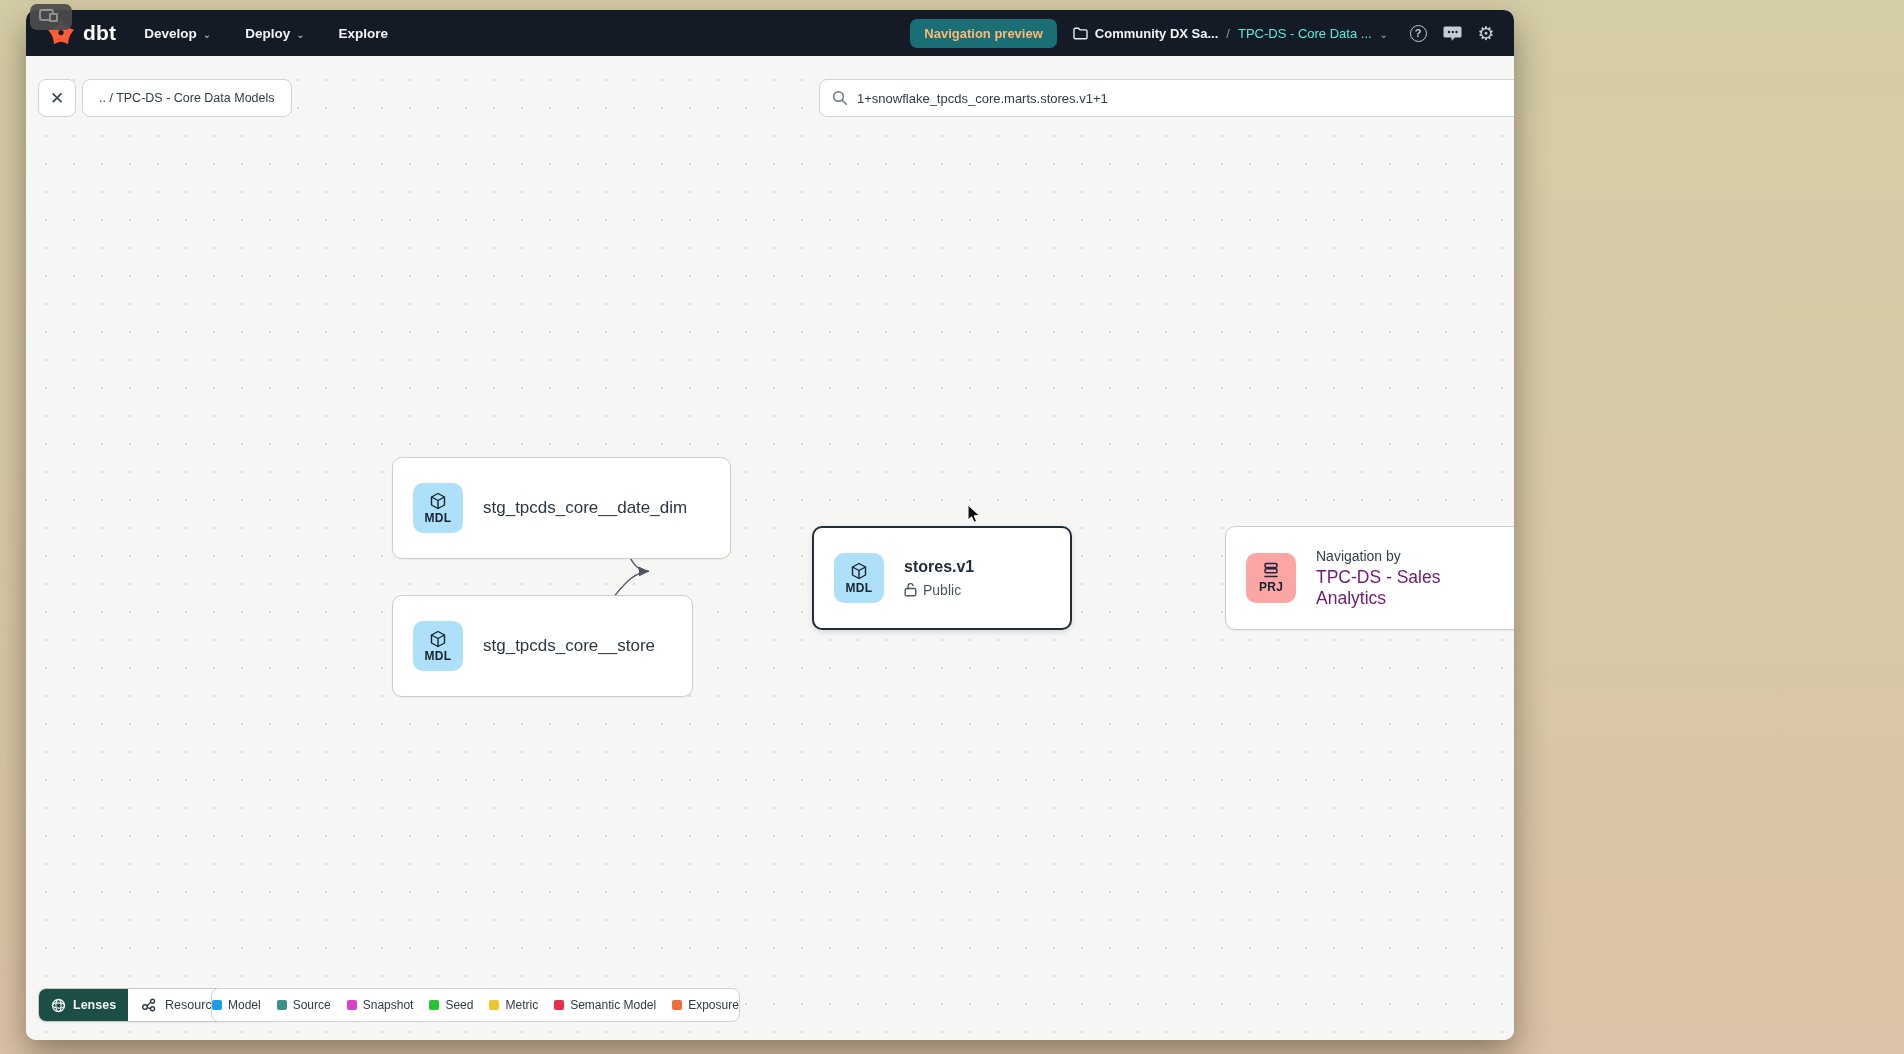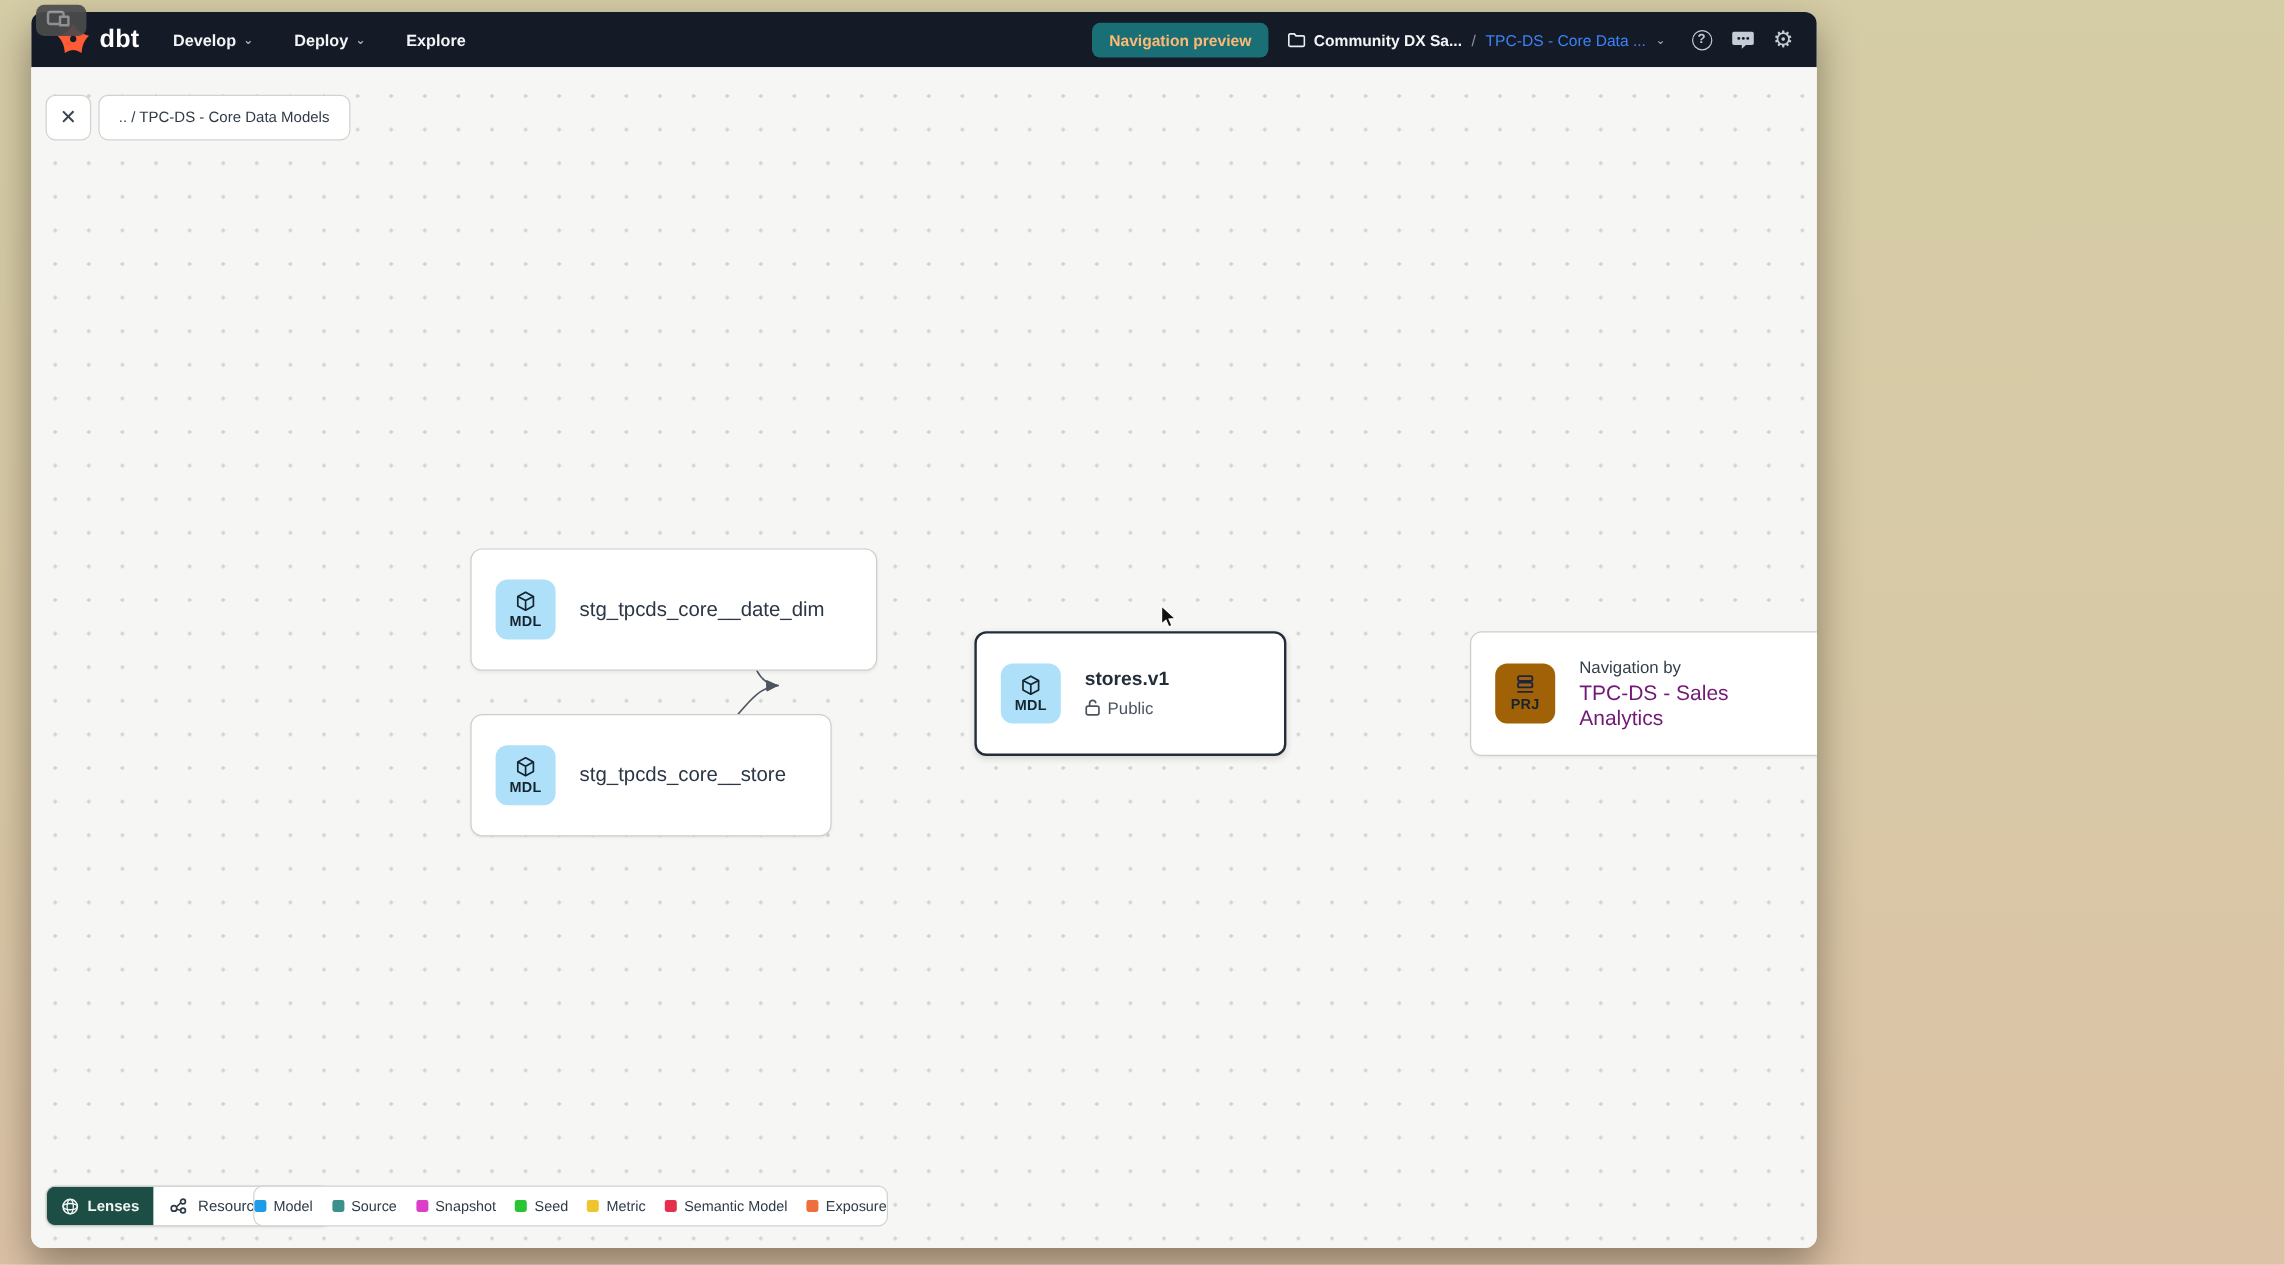--- a/index.html
+++ b/index.html
@@ -41,21 +41,21 @@
   .menu-item { display: flex; align-items: center; gap: 6px; font-size: 13.5px; font-weight: bold; color: #f2f4f7; cursor: pointer; }
   .chev { font-size: 10px; color: #aab2bd; transform: translateY(1px); }
   .nav-right { margin-left: auto; display: flex; align-items: center; gap: 16px; }
   .preview-badge {
     background: #1a6e76; color: #fdba74; font-size: 13px; font-weight: bold;
     padding: 7px 14px; border-radius: 7px; cursor: pointer;
   }
   .breadcrumb { display: flex; align-items: center; gap: 8px; font-size: 13px; }
   .crumb-project { font-weight: bold; color: #f2f4f7; display: flex; align-items: center; gap: 7px; cursor: pointer; }
   .crumb-sep { color: #8b93a0; }
-  .crumb-current { color: #3b82f6; cursor: pointer; }
+  .crumb-current { color: #5eead4; cursor: pointer; }
   .nav-icons { display: flex; align-items: center; gap: 14px; margin-left: 4px; }
   .nav-icon { width: 20px; height: 20px; display: flex; align-items: center; justify-content: center; color: #c6ccd5; cursor: pointer; }
   .help-circle { width: 17px; height: 17px; border: 1.7px solid #c6ccd5; border-radius: 50%; font-size: 11px; font-weight: bold; display: flex; align-items: center; justify-content: center; }
   .gear-glyph { font-size: 19px; line-height: 1; }
 
   
   .canvas {
     position: relative; flex: 1;
     background-color: #f6f6f4;
     background-image: radial-gradient(#d7d6d1 1.3px, transparent 1.4px);
@@ -93,21 +93,21 @@
     display: flex; align-items: center; gap: 20px; padding: 0 20px;
     box-shadow: 0 1px 2px rgba(0,0,0,.05); cursor: pointer;
   }
   .node.selected { border: 2px solid #222d38; box-shadow: 0 2px 6px rgba(0,0,0,.12); }
   .res-badge {
     width: 50px; height: 50px; border-radius: 10px; display: flex; flex-direction: column;
     align-items: center; justify-content: center; gap: 1px; flex: 0 0 auto;
   }
   .res-badge .badge-label { font-size: 12px; font-weight: bold; color: #16242f; letter-spacing: .3px; }
   .badge-mdl { background: #aee0f9; }
-  .badge-prj { background: #a16207; }
+  .badge-prj { background: #fca5a5; }
   .node-label { font-size: 17px; color: #2b3745; font-weight: 500; white-space: nowrap; }
   .node-title { font-size: 16px; color: #222d38; font-weight: bold; text-align: center; }
   .node-sub { display: flex; align-items: flex-start; gap: 6px; margin-top: 6px; color: #4a5560; font-size: 14px; }
   .node-kicker { font-size: 14px; color: #333f4b; }
   .node-big { font-size: 17.5px; color: #701a75; margin-top: 3px; }
   .node-col { display: flex; flex-direction: column; justify-content: center; }
 
   #node-date-dim { left: 366px; top: 401px; width: 339px; height: 102px; }
   #node-store    { left: 366px; top: 539px; width: 301px; height: 102px; }
   #node-stores-v1{ left: 786px; top: 470px; width: 260px; height: 104px; }
@@ -206,20 +206,28 @@
     </div>
   </div>
 
   <div class="canvas">
 
     <div class="btn-square close-btn">
       <span>✕</span>
     </div>
     <div class="context-chip">.. / TPC-DS - Core Data Models</div>
 
+    <div class="searchbar">
+      <svg width="16" height="16" viewBox="0 0 16 16">
+        <circle cx="6.5" cy="6.5" r="4.8" fill="none" stroke="#6b7480" stroke-width="1.5"></circle>
+        <line x1="10.3" y1="10.3" x2="14.3" y2="14.3" stroke="#6b7480" stroke-width="1.5" stroke-linecap="round"></line>
+      </svg>
+      <input type="text" value="1+snowflake_tpcds_core.marts.stores.v1+1" style="">
+      <span class="info-icon">i</span>
+    </div>
     <div class="btn-square refresh-btn">
       <svg width="19" height="19" viewBox="0 0 19 19">
         <path d="M15.2 9.5 a5.7 5.7 0 1 1-2-4.35" fill="none" stroke="#4a5560" stroke-width="1.6" stroke-linecap="round"></path>
         <path d="M13.4 1.6 L13.6 5.4 L9.9 5.0 Z" fill="#4a5560"></path>
       </svg>
     </div>
 
     <svg class="edges" viewBox="0 0 1854 984">
       <defs>
         <marker id="arrow" markerWidth="9" markerHeight="8" refX="7.5" refY="3.5" orient="auto">

